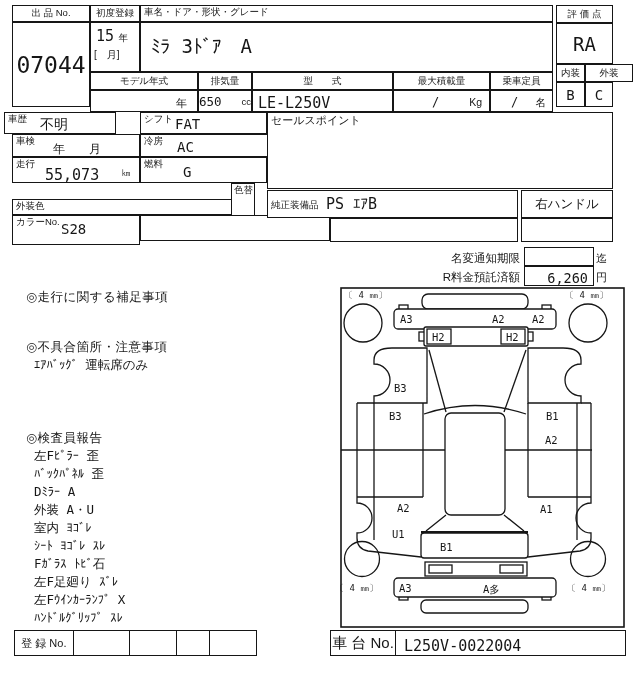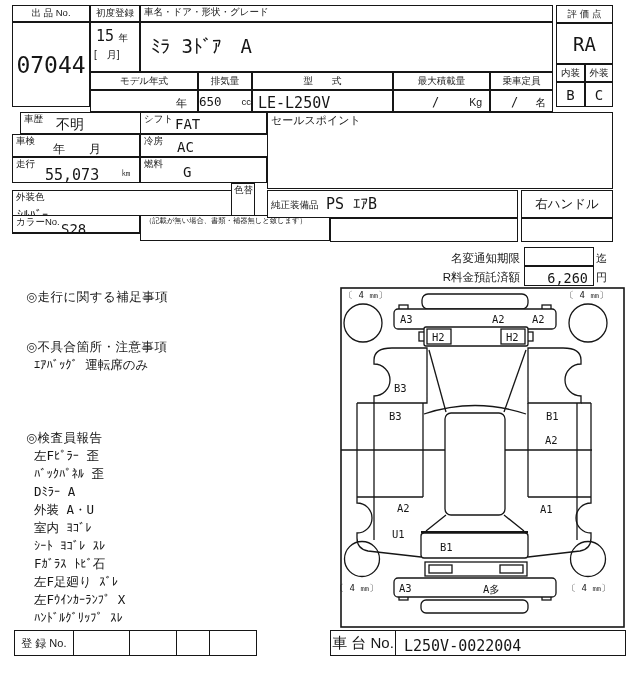--- a/index.html
+++ b/index.html
@@ -56,21 +56,21 @@
 
 <div class="box center" style="left:556px;top:5px;width:57px;height:18px">
   <span class="lbl">評 価 点</span>
 </div>
 <div class="box center" style="left:556px;top:23px;width:57px;height:41px">
   <span class="mono" style="font-size:19px">RA</span>
 </div>
 <div class="box center" style="left:556px;top:64px;width:29px;height:18px">
   <span class="lbl">内装</span>
 </div>
-<div class="box center" style="left:585px;top:64px;width:28px;height:18px">
+<div class="box center" style="left:585px;top:64px;width:48px;height:18px">
   <span class="lbl">外装</span>
 </div>
 <div class="box center" style="left:556px;top:82px;width:29px;height:25px">
   <span class="mono" style="font-size:14px">B</span>
 </div>
 <div class="box center" style="left:585px;top:82px;width:28px;height:25px">
   <span class="mono" style="font-size:14px">C</span>
 </div>
 
 <div class="box center" style="left:90px;top:72px;width:108px;height:18px">
@@ -101,21 +101,21 @@
 </div>
 <div class="box" style="left:393px;top:90px;width:97px;height:22px">
   <span class="abs mono" style="left:38px;top:4px;font-size:12px">/</span>
   <span class="abs" style="right:7px;top:5px;font-size:10.5px">Kg</span>
 </div>
 <div class="box" style="left:490px;top:90px;width:63px;height:22px">
   <span class="abs mono" style="left:20px;top:4px;font-size:12px">/</span>
   <span class="abs" style="right:6px;top:5px;font-size:10.5px">名</span>
 </div>
 
-<div class="box" style="left:20px;top:112px;width:136px;height:22px">
+<div class="box" style="left:4px;top:112px;width:112px;height:22px">
   <span class="corner">車歴</span>
   <span class="abs" style="left:35px;top:3px;font-size:14px">不明</span>
 </div>
 <div class="box" style="left:140px;top:112px;width:127px;height:22px">
   <span class="corner">シフト</span>
   <span class="abs mono" style="left:34px;top:3px;font-size:14px">FAT</span>
 </div>
 <div class="box" style="left:12px;top:134px;width:128px;height:23px">
   <span class="corner">車検</span>
   <span class="abs" style="left:40px;top:6px;font-size:12px">年　　月</span>
@@ -126,33 +126,32 @@
 </div>
 <div class="box" style="left:12px;top:157px;width:128px;height:26px">
   <span class="corner">走行</span>
   <span class="abs mono" style="left:32px;top:8px;font-size:15px">55,073</span>
   <span class="abs" style="right:8px;bottom:2px;font-size:9.5px">㎞</span>
 </div>
 <div class="box" style="left:140px;top:157px;width:127px;height:26px">
   <span class="corner">燃料</span>
   <span class="abs mono" style="left:42px;top:6px;font-size:14px">G</span>
 </div>
-<div class="box" style="left:12px;top:190px;width:231px;height:44px">
+<div class="box" style="left:12px;top:199px;width:231px;height:16px">
   <span class="corner">外装色</span>
   <span class="abs mono" style="left:4px;top:16px;font-size:12.5px">ｼﾙﾊﾞｰ</span>
 </div>
 <div class="box" style="left:231px;top:183px;width:24px;height:48px">
   <span class="corner" style="left:2px">色替</span>
 </div>
-<div class="box" style="left:12px;top:215px;width:128px;height:18px">
+<div class="box" style="left:12px;top:215px;width:128px;height:30px">
   <span class="corner">カラーNo.</span>
   <span class="abs mono" style="left:48px;top:5px;font-size:14px">S28</span>
 </div>
 <div class="box" style="left:140px;top:215px;width:190px;height:26px">
-  <div style="padding:0 0 0 4px;font-size:7.3px;white-space:nowrap">（記載が無い場合、書類・補器無しと致します）</div>
 </div>
 
 <div class="box" style="left:267px;top:112px;width:346px;height:77px">
   <span class="corner" style="font-size:11px">セールスポイント</span>
 </div>
 <div class="box" style="left:267px;top:190px;width:251px;height:28px">
   <span class="abs lbl" style="left:3px;top:9px">純正装備品</span>
   <span class="abs mono" style="left:58px;top:4px;font-size:15px">PS ｴｱB</span>
 </div>
 <div class="box center" style="left:521px;top:190px;width:92px;height:28px">

